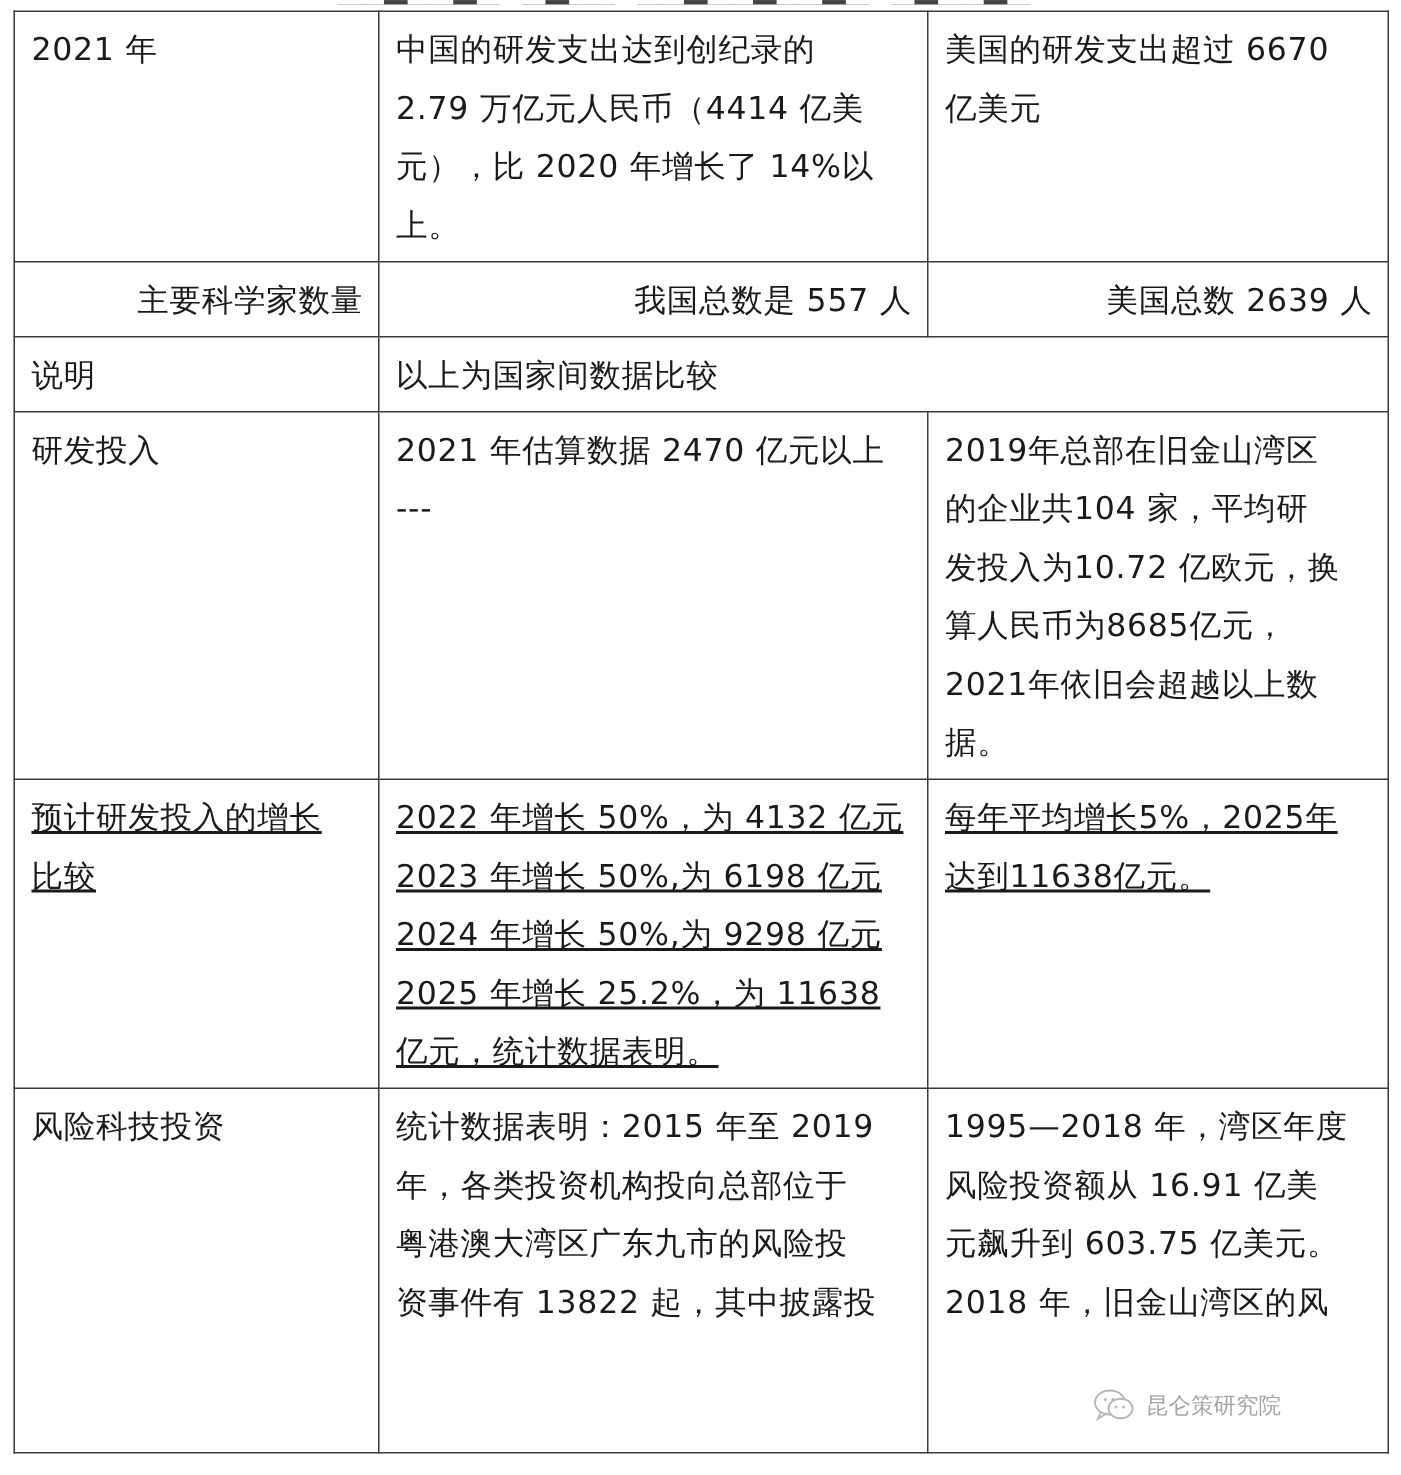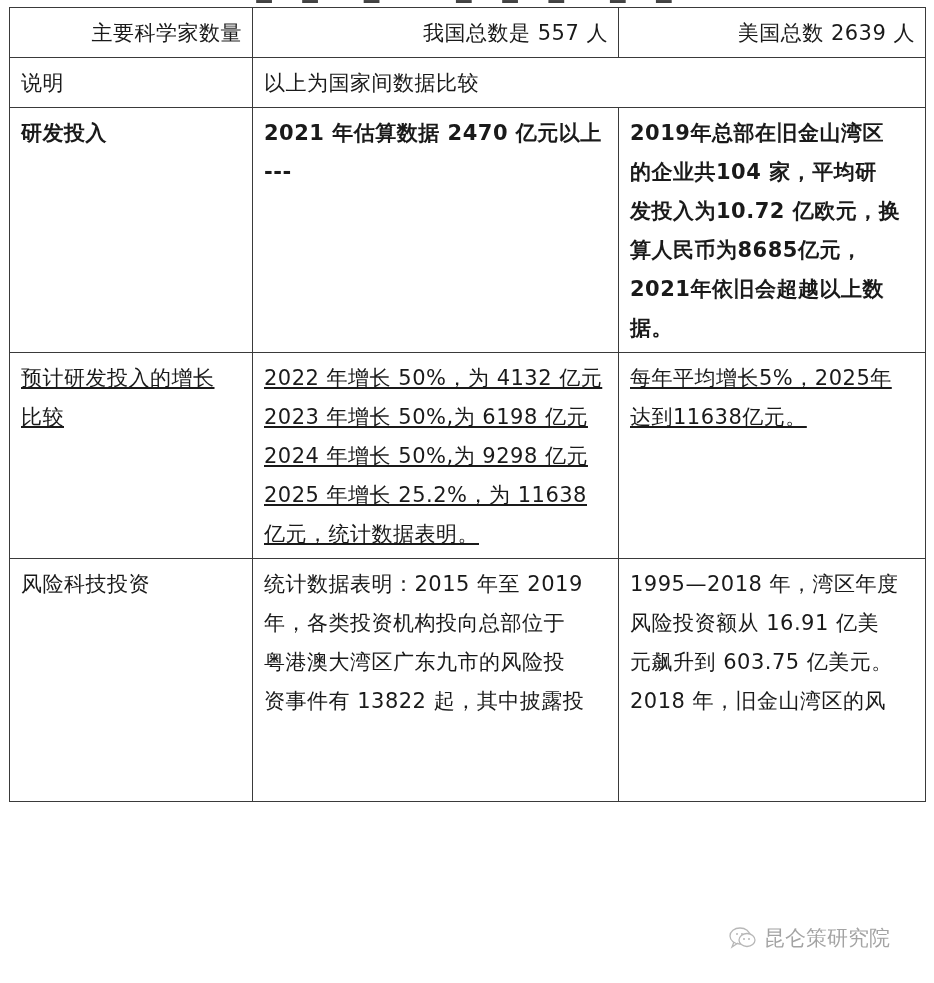--- a/index.html
+++ b/index.html
@@ -46,50 +46,63 @@
       letter-spacing: 0.5px;
     }
     col.c1 { width: 243px; }
     col.c2 { width: 366px; }
     col.c3 { width: 307px; }
     tr.r1 td { height: 153px; }
     tr.r2 td { height: 31px; text-align: right; }
     tr.r3 td { height: 31px; }
     tr.r4 td { height: 31px; }
     tr.r5 td { height: 31px; }
-    tr.r6 td { height: 178px; font-weight: bold; }
+    tr.r6 td { height: 178px; }
     tr.r7 td { height: 192px; text-decoration: underline; }
     tr.r8 td { height: 232px; }
     td.tight { line-height: 35px; padding-top: 3px; }
     .line { display: block; white-space: nowrap; }
     .watermark {
       position: absolute;
       left: 728px;
       top: 924px;
       display: flex;
       align-items: center;
       gap: 6px;
       color: #9a9a9a;
-      font-size: 21px;
+      font-size: 15px;
       opacity: 0.9;
     }
     .watermark svg { display: block; }
   </style>
 </head>
 <body>
 
 <div class="caption-fragment">▁▂▂▃▂▂▃▂▁▂▃▂▂▁▂▂▃▂▂▃▂▂▃▂▁▂▃▂▂▃▂</div>
 
 <table class="cmp">
   <colgroup>
       <col class="c1">
       <col class="c2">
       <col class="c3">
     </colgroup>
   <tbody>
+    <tr class="r1">
+      <td><span>2021 年</span></td>
+      <td>
+        <span class="line">中国的研发支出达到创纪录的</span>
+        <span class="line">2.79 万亿元人民币（4414 亿美</span>
+        <span class="line">元），比 2020 年增长了 14%以</span>
+        <span class="line">上。</span>
+      </td>
+      <td>
+        <span class="line">美国的研发支出超过 6670</span>
+        <span class="line">亿美元</span>
+      </td>
+    </tr>
     <tr class="r2">
       <td><span>主要科学家数量</span></td>
       <td>
           <span class="line">我国总数是 557 人</span>
         </td>
       <td>
           <span class="line">美国总数 2639 人</span>
         </td>
     </tr>
     <tr class="r3">

